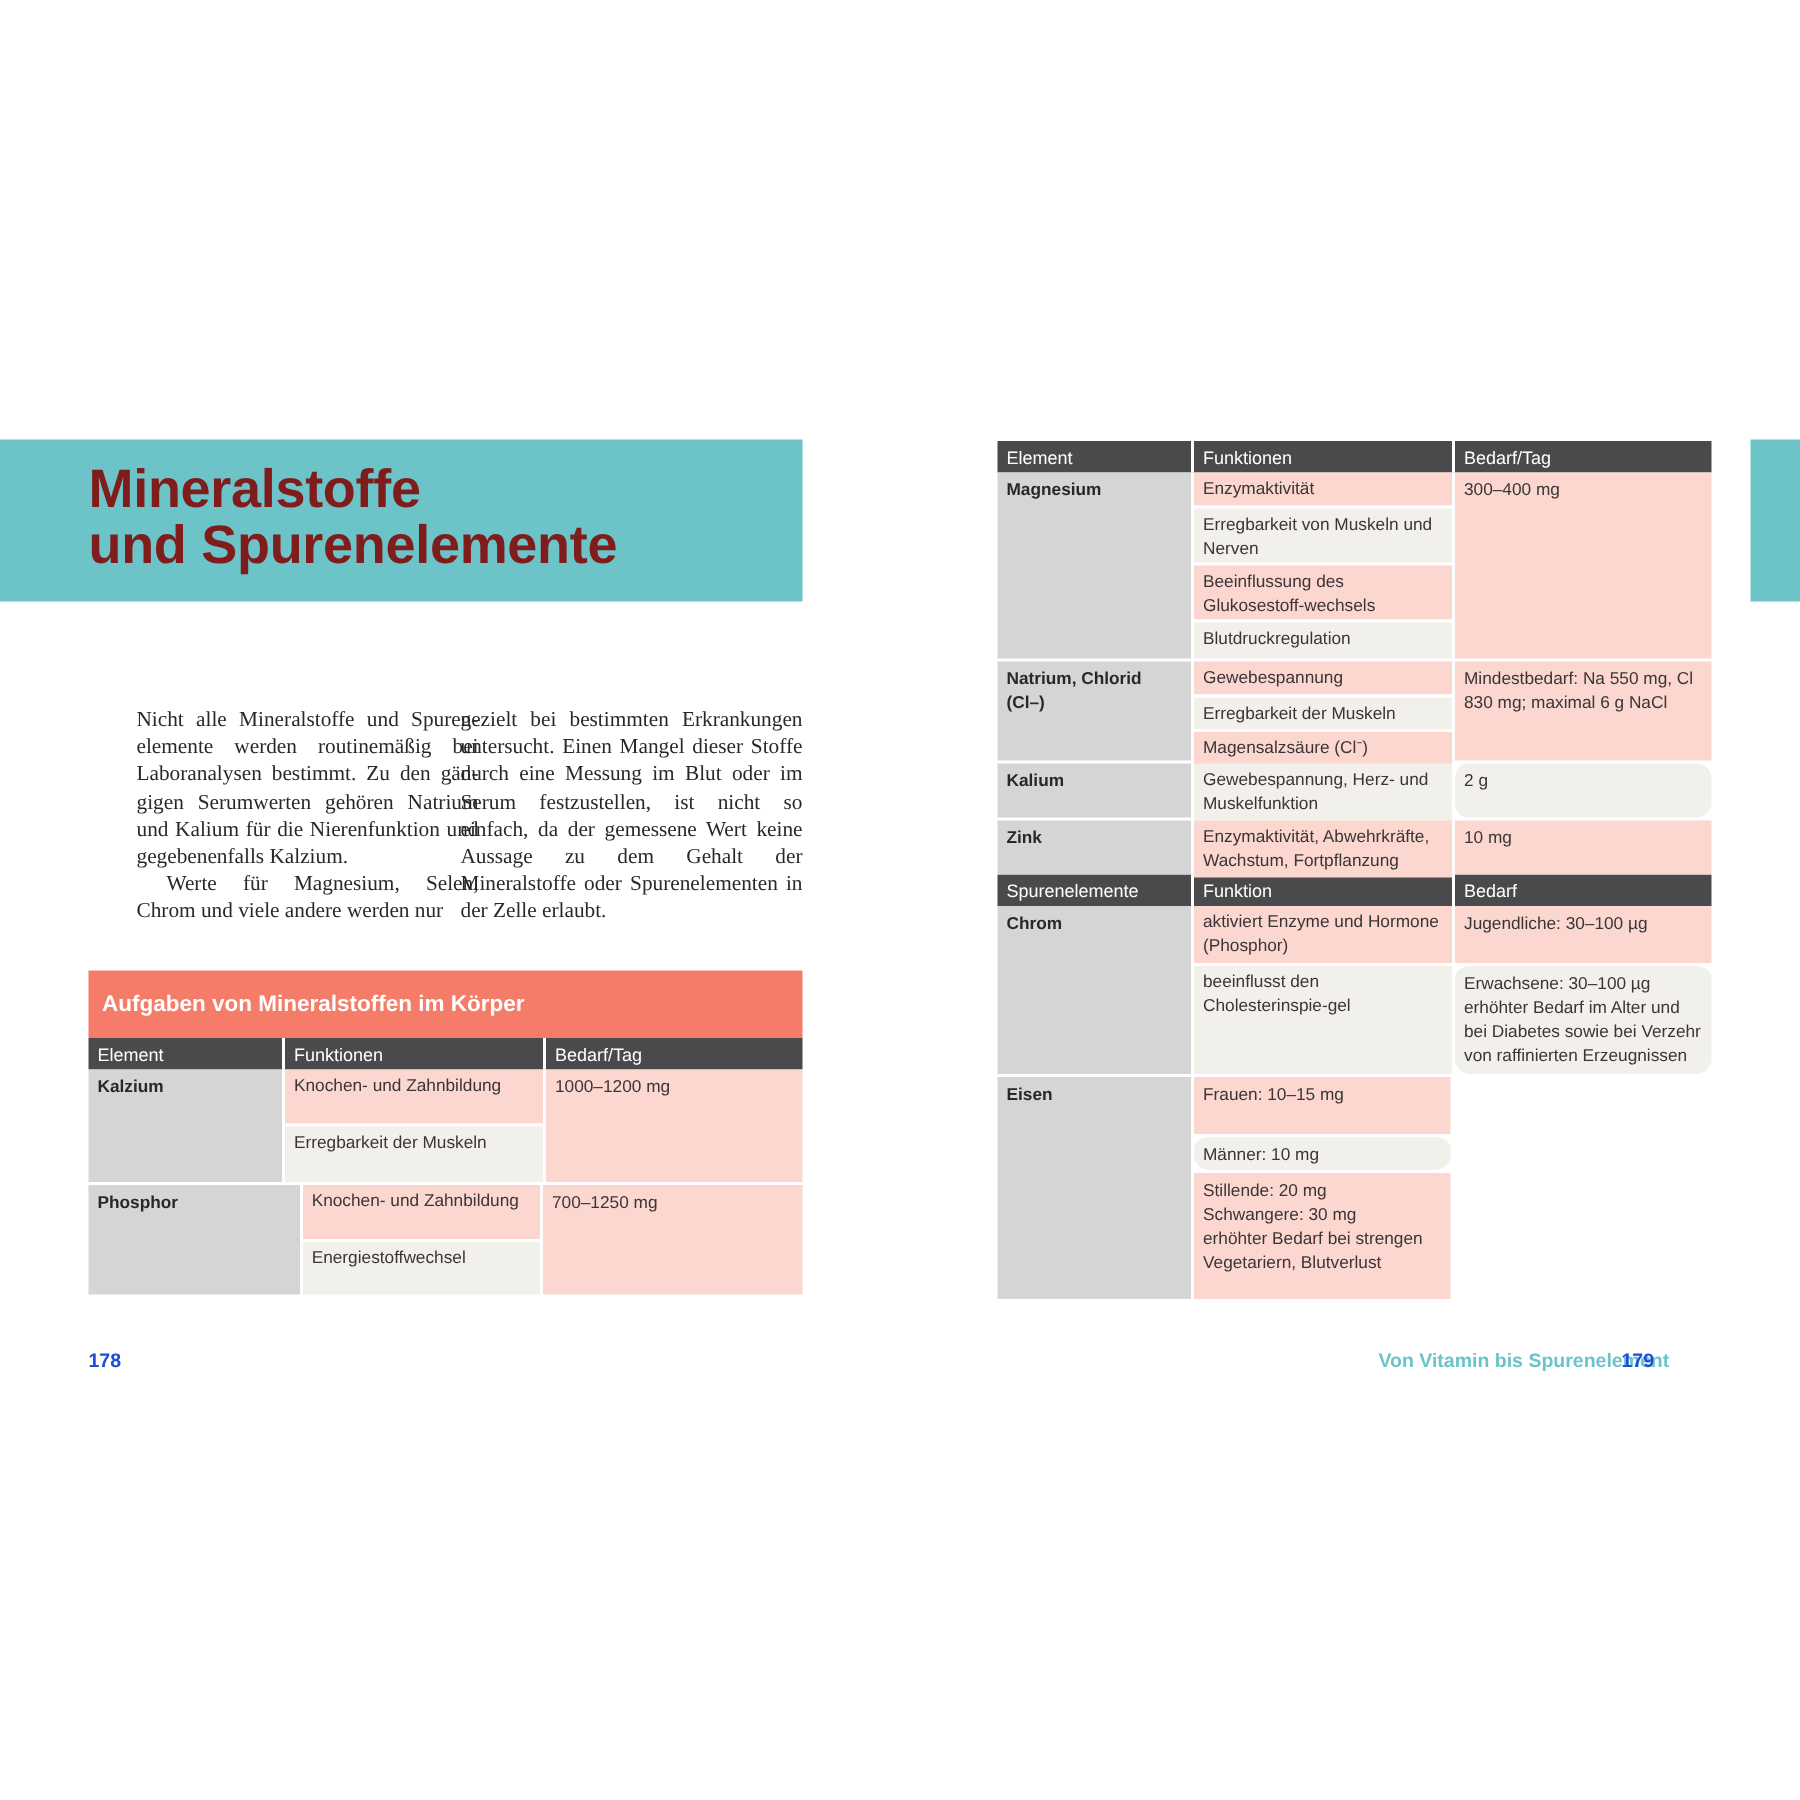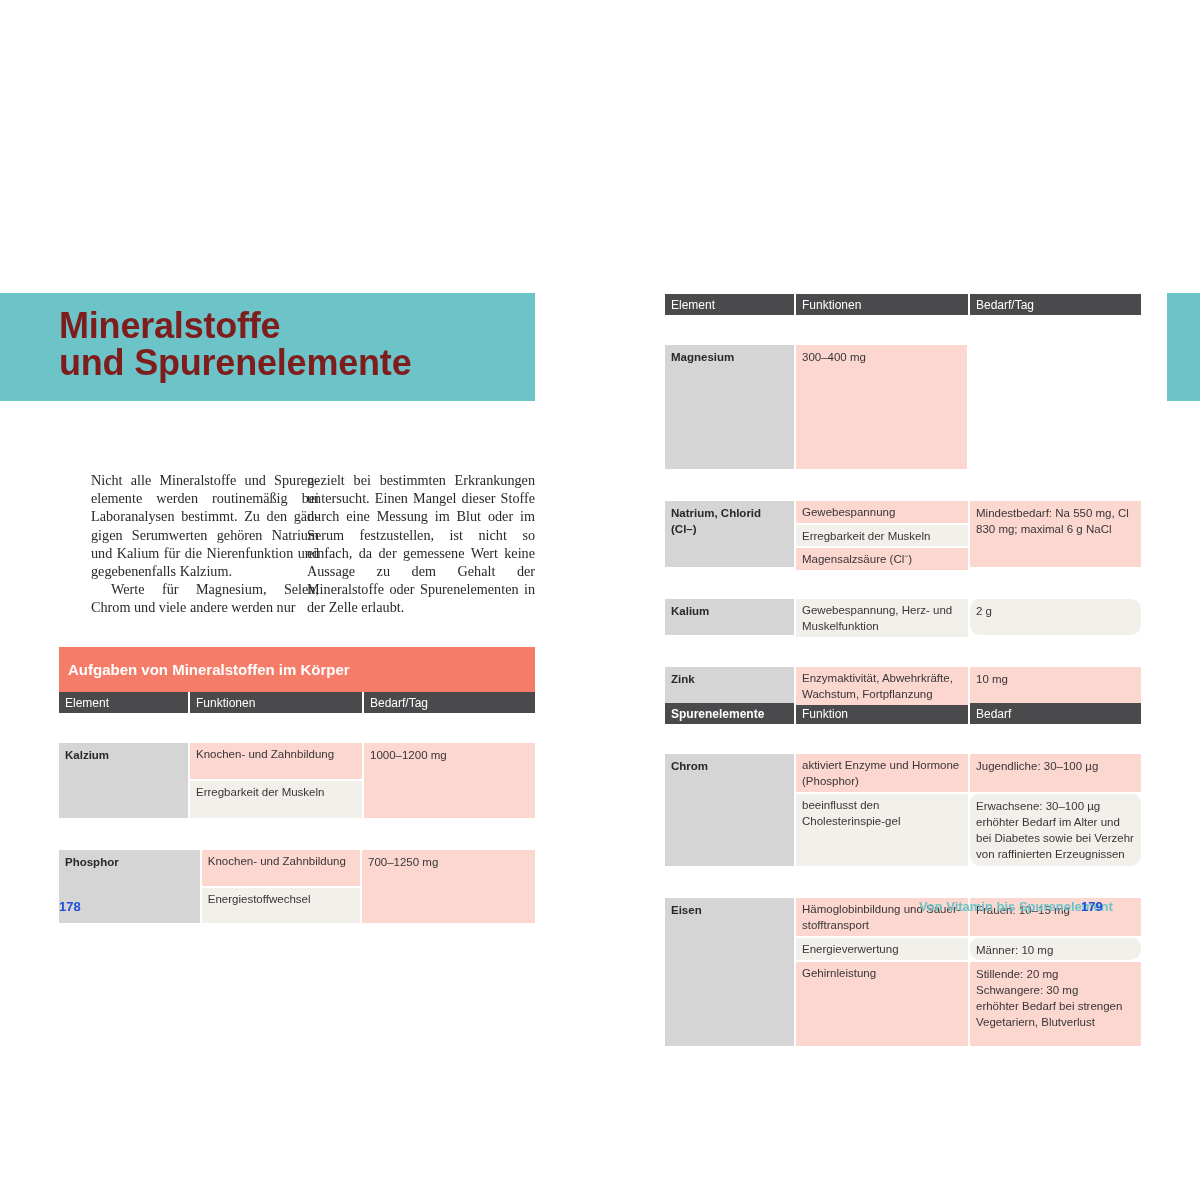--- a/index.html
+++ b/index.html
@@ -31,25 +31,25 @@
   .body-text p.indent { text-indent: 20px; }
   #col1 { left: 59px; margin-left: 32px; }
   #col2 { left: 307px; }
 
   
   .tbl { position: absolute; font-family: "Liberation Sans", sans-serif; font-size: 11.5px; line-height: 16px; }
   .tbl-caption {
     background: #f47c68; color: #ffffff; font-weight: bold; font-size: 15px;
     height: 45px; line-height: 45px; padding-left: 9px;
   }
-  .row { display: flex; margin-top: 30px; }
+  .row { display: flex; }
   .hdr { display: flex; background: #4a4a4c; color: #ffffff; height: 21px; }
   .hdr > div { padding: 3px 6px 0 6px; font-size: 12px; line-height: 16px; }
   .hdr > div + div { border-left: 2px solid #ffffff; }
-  .hdr .light { font-weight: bold; }
+  .hdr .light { font-weight: normal; }
   .cell-el { background: #d5d5d5; font-weight: bold; padding: 4px 6px; color: #2b2728; }
   .fn-col { display: flex; flex-direction: column; border-left: 2px solid #ffffff; }
   .fn { padding: 3px 6px 3px 6px; color: #3a3536; }
   .fn + .fn { border-top: 2px solid #ffffff; }
   .fn.pink { background: #fbd7d0; }
   .fn.cream { background: #f2f0ea; }
   .req { padding: 4px 6px; color: #3a3536; border-left: 2px solid #ffffff; }
   .req.pink { background: #fbd7d0; }
   .req.cream { background: #f2f0ea; border-radius: 10px; }
   .row + .row { border-top: 2px solid #ffffff; }
@@ -110,20 +110,26 @@
 
 <div class="tbl" style="left:665px; top:294px; width:476px;">
   <div class="hdr">
     <div style="width:129px">Element</div>
     <div style="width:174px">Funktionen</div>
     <div style="width:173px">Bedarf/Tag</div>
   </div>
 
   <div class="row" style="height:124px">
     <div class="cell-el" style="width:129px">Magnesium</div>
+    <div class="fn-col" style="width:174px">
+      <div class="fn pink" style="height:22px">Enzymaktivität</div>
+      <div class="fn cream" style="height:38px">Erregbarkeit von Muskeln und Nerven</div>
+      <div class="fn pink" style="height:38px">Beeinflussung des Glukosestoff-wechsels</div>
+      <div class="fn cream" style="flex:1">Blutdruckregulation</div>
+    </div>
     <div class="req pink" style="width:173px">300–400 mg</div>
   </div>
 
   <div class="row" style="height:68px">
     <div class="cell-el" style="width:129px">Natrium, Chlorid (Cl–)</div>
     <div class="fn-col" style="width:174px">
       <div class="fn pink" style="height:23px">Gewebespannung</div>
       <div class="fn cream" style="height:23px">Erregbarkeit der Muskeln</div>
       <div class="fn pink" style="flex:1">Magensalzsäure (Cl⁻)</div>
     </div>
@@ -159,25 +165,20 @@
       <div class="fn cream" style="flex:1">beeinflusst den Cholesterinspie-gel</div>
     </div>
     <div class="req-col" style="width:173px">
       <div class="req pink" style="height:38px">Jugendliche: 30–100 µg</div>
       <div class="req cream" style="flex:1">Erwachsene: 30–100 µg erhöhter Bedarf im Alter und bei Diabetes sowie bei Verzehr von raffinierten Erzeugnissen</div>
     </div>
   </div>
 
   <div class="row" style="height:150px">
     <div class="cell-el" style="width:129px">Eisen</div>
-    <div class="fn-col" style="width:174px">
-      <div class="fn pink" style="height:38px">Hämoglobinbildung und Sauer-stofftransport</div>
-      <div class="fn cream" style="height:24px">Energieverwertung</div>
-      <div class="fn pink" style="flex:1">Gehirnleistung</div>
-    </div>
     <div class="req-col" style="width:173px">
       <div class="req pink" style="height:38px">Frauen: 10–15 mg</div>
       <div class="req cream" style="height:24px">Männer: 10 mg</div>
       <div class="req pink" style="flex:1; white-space:pre-line">Stillende: 20 mg
 Schwangere: 30 mg
 erhöhter Bedarf bei strengen Vegetariern, Blutverlust</div>
     </div>
   </div>
 </div>
 

